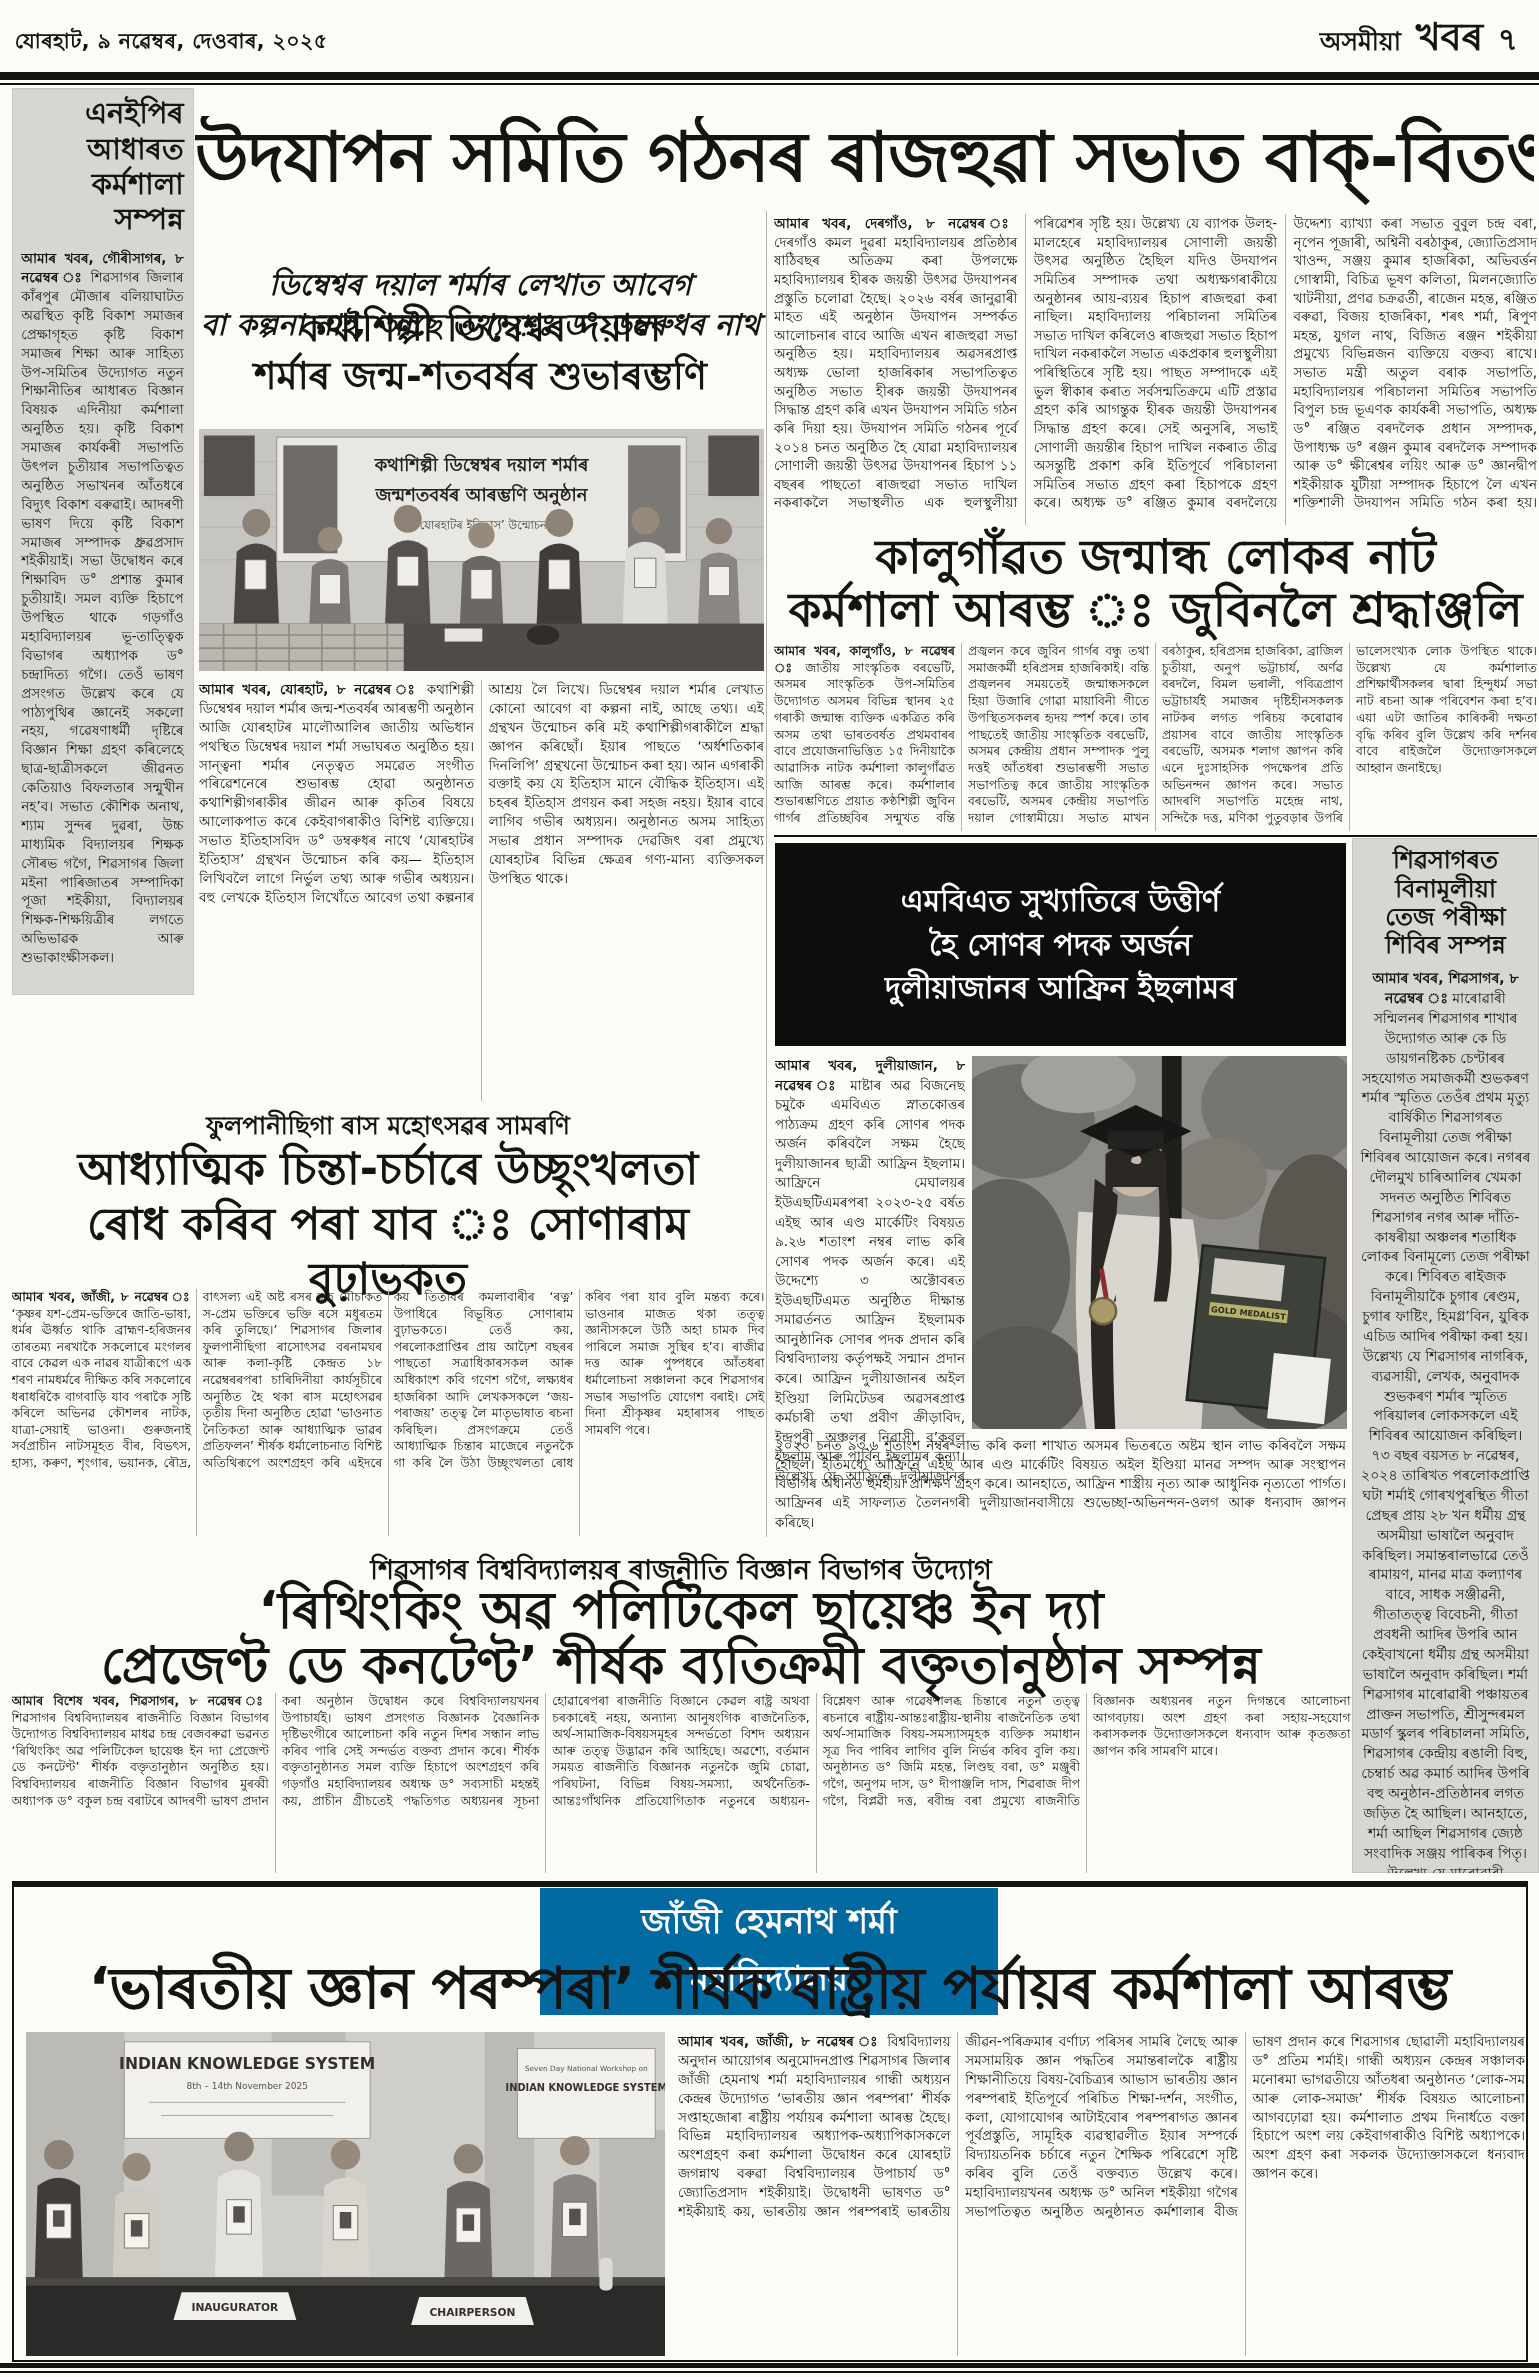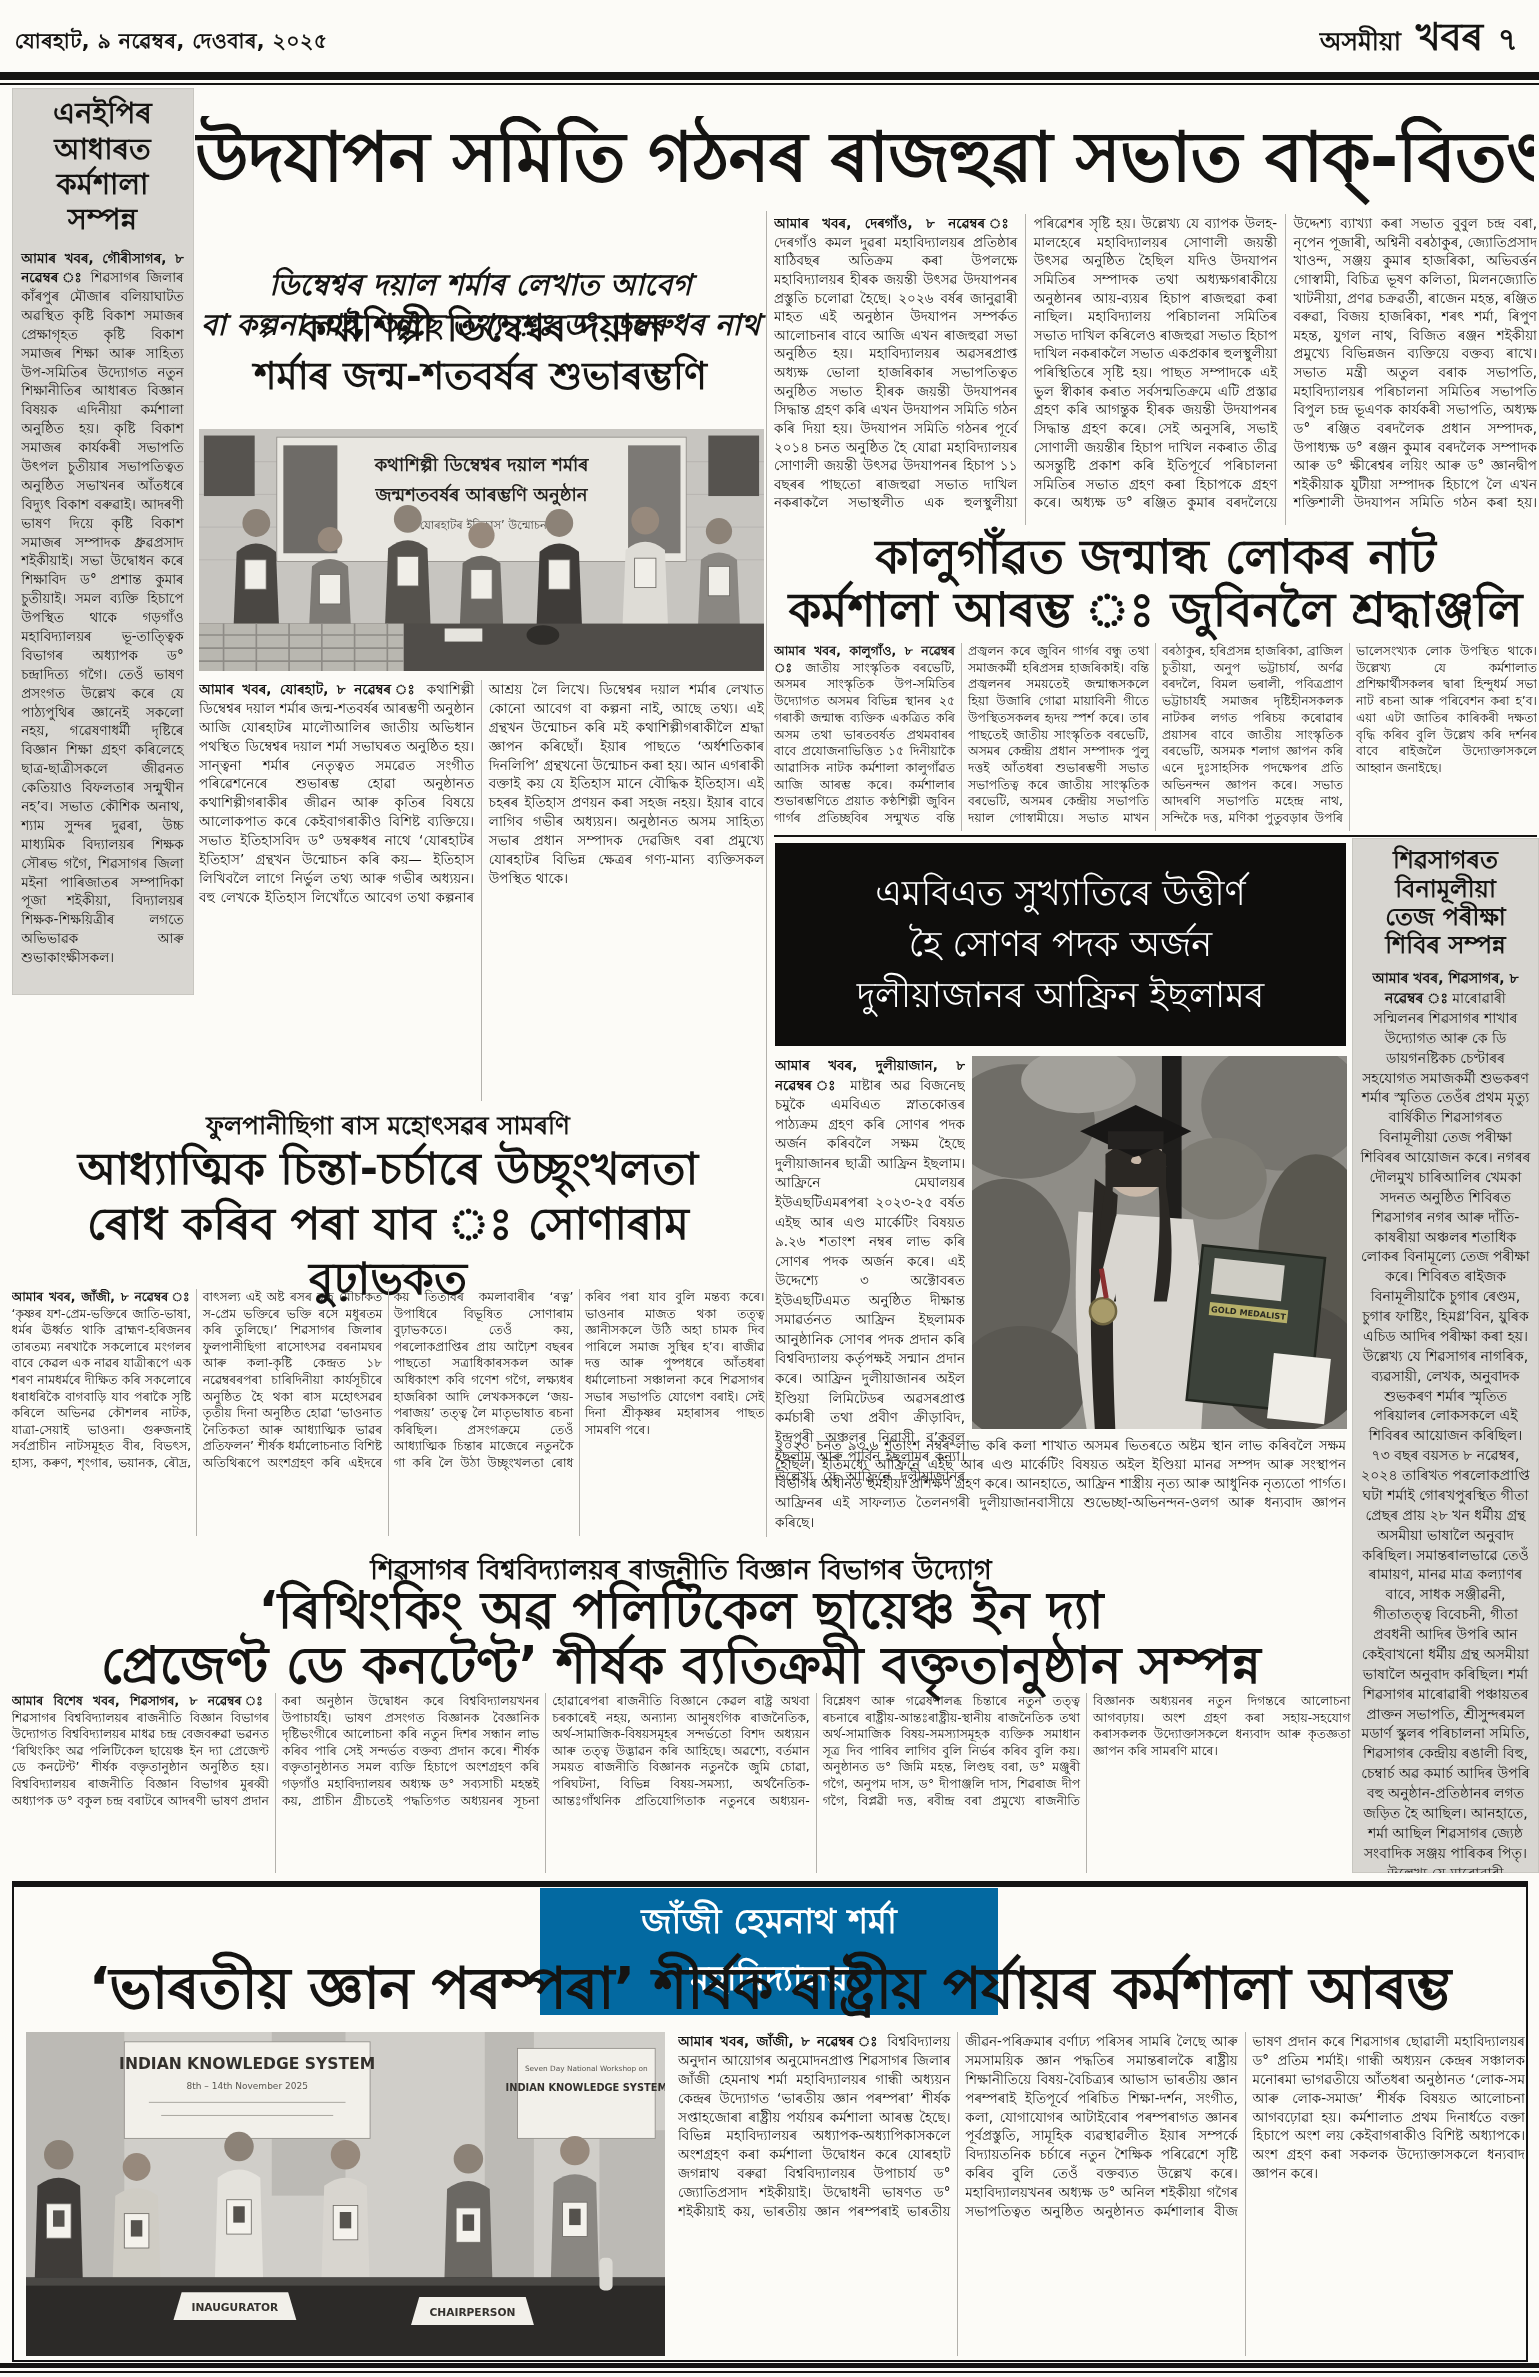--- a/index.html
+++ b/index.html
@@ -15,21 +15,21 @@
   .masthead{right:21px;top:6.5px;display:flex;align-items:baseline;gap:9.8px;}
   .mh-pre{font-size:25px;font-weight:bold;}
   .mh-name{font-size:38px;font-weight:bold;position:relative;padding:0 4.9px;}
   .mh-shadow{position:absolute;left:14.7px;top:-6.5px;width:57px;height:21px;background:#8f8d88;z-index:-1;}
   .mh-num{font-size:31px;font-weight:bold;}
   .rule-a{left:0;top:72px;width:1539px;height:8.2px;background:#161513;}
   .rule-b{left:0;top:83px;width:1539px;height:1.6px;background:#161513;}
   
   .greybox{background:#d8d6d1;box-shadow:inset 0 0 0 0.8px #c4c2bc;}
   .nep{left:11.5px;top:88px;width:182px;height:907px;padding:8.2px 9.8px;box-sizing:border-box;}
-  .nep-h{font-size:29px;font-weight:bold;text-align:center;line-height:1.22;margin-bottom:11.5px;}
+  .nep-h{font-size:29px;font-weight:bold;text-align:right;line-height:1.22;margin-bottom:11.5px;}
   .smallbody{font-size:13.5px;line-height:1.40;}
   
   .kicker{left:205px;top:82px;width:1130px;text-align:center;font-size:29.5px;font-weight:bold;}
   .kicker span{border-bottom:3.3px solid #161513;padding-bottom:3.3px;}
   .headline-main{left:195px;top:116px;width:1339px;height:92px;font-size:69px;font-weight:bold;
                  text-align:center;white-space:nowrap;letter-spacing:-0.8px;line-height:1.2;}
   .deck{left:199px;top:219px;width:563px;text-align:center;font-size:29.5px;font-weight:bold;font-style:italic;line-height:1.35;margin-top:47px;}
   .hl2{left:199px;top:305px;width:563px;text-align:center;font-size:38px;font-weight:bold;line-height:1.25;}
   .mainbody{left:774px;top:214px;width:763px;height:311px;column-count:3;column-gap:16.4px;
             column-rule:0.8px solid #b3b1ac;font-size:13.5px;line-height:1.38;}
@@ -40,21 +40,21 @@
   .jorhatbody{left:199px;top:680px;width:565px;height:421px;column-count:2;column-gap:14.7px;
               column-rule:0.8px solid #b3b1ac;font-size:13.5px;line-height:1.40;}
   
   .kal-h{left:774px;top:531px;width:763px;text-align:center;font-size:47px;font-weight:bold;line-height:1.12;}
   .kalbody{left:774px;top:643px;width:763px;height:188px;column-count:4;column-gap:13px;
            column-rule:0.8px solid #b3b1ac;font-size:12.3px;line-height:1.36;}
   .hrule1{left:774px;top:835px;width:763px;height:1.6px;background:#161513;}
   
   .mba-blk{left:775px;top:843px;width:571px;height:203px;background:#0e0d0c;color:#fff;
            display:flex;align-items:center;justify-content:center;text-align:center;
-           font-size:35px;font-weight:normal;line-height:1.45;}
+           font-size:30px;font-weight:bold;line-height:1.45;}
   .mba-left{left:775px;top:1056px;width:190px;height:427px;font-size:13.5px;line-height:1.45;}
   .ph2{left:972px;top:1056px;width:375px;height:373px;}
   .mba-bot{left:775px;top:1436px;width:571px;height:98px;font-size:13.5px;line-height:1.42;}
   
   .bcamp{left:1352px;top:838px;width:187px;height:1035px;padding:8.2px 8.2px;box-sizing:border-box;}
   .bcamp-h{font-size:24px;font-weight:bold;text-align:center;line-height:1.18;margin-bottom:9.8px;}
   .bcampbody{font-size:14px;line-height:1.42;text-align:center;}
   
   .raas-k{left:11.5px;top:1107px;width:753px;text-align:center;font-size:24.6px;font-weight:bold;}
   .raas-h{left:11.5px;top:1141px;width:753px;text-align:center;font-size:44px;font-weight:bold;line-height:1.25;}

